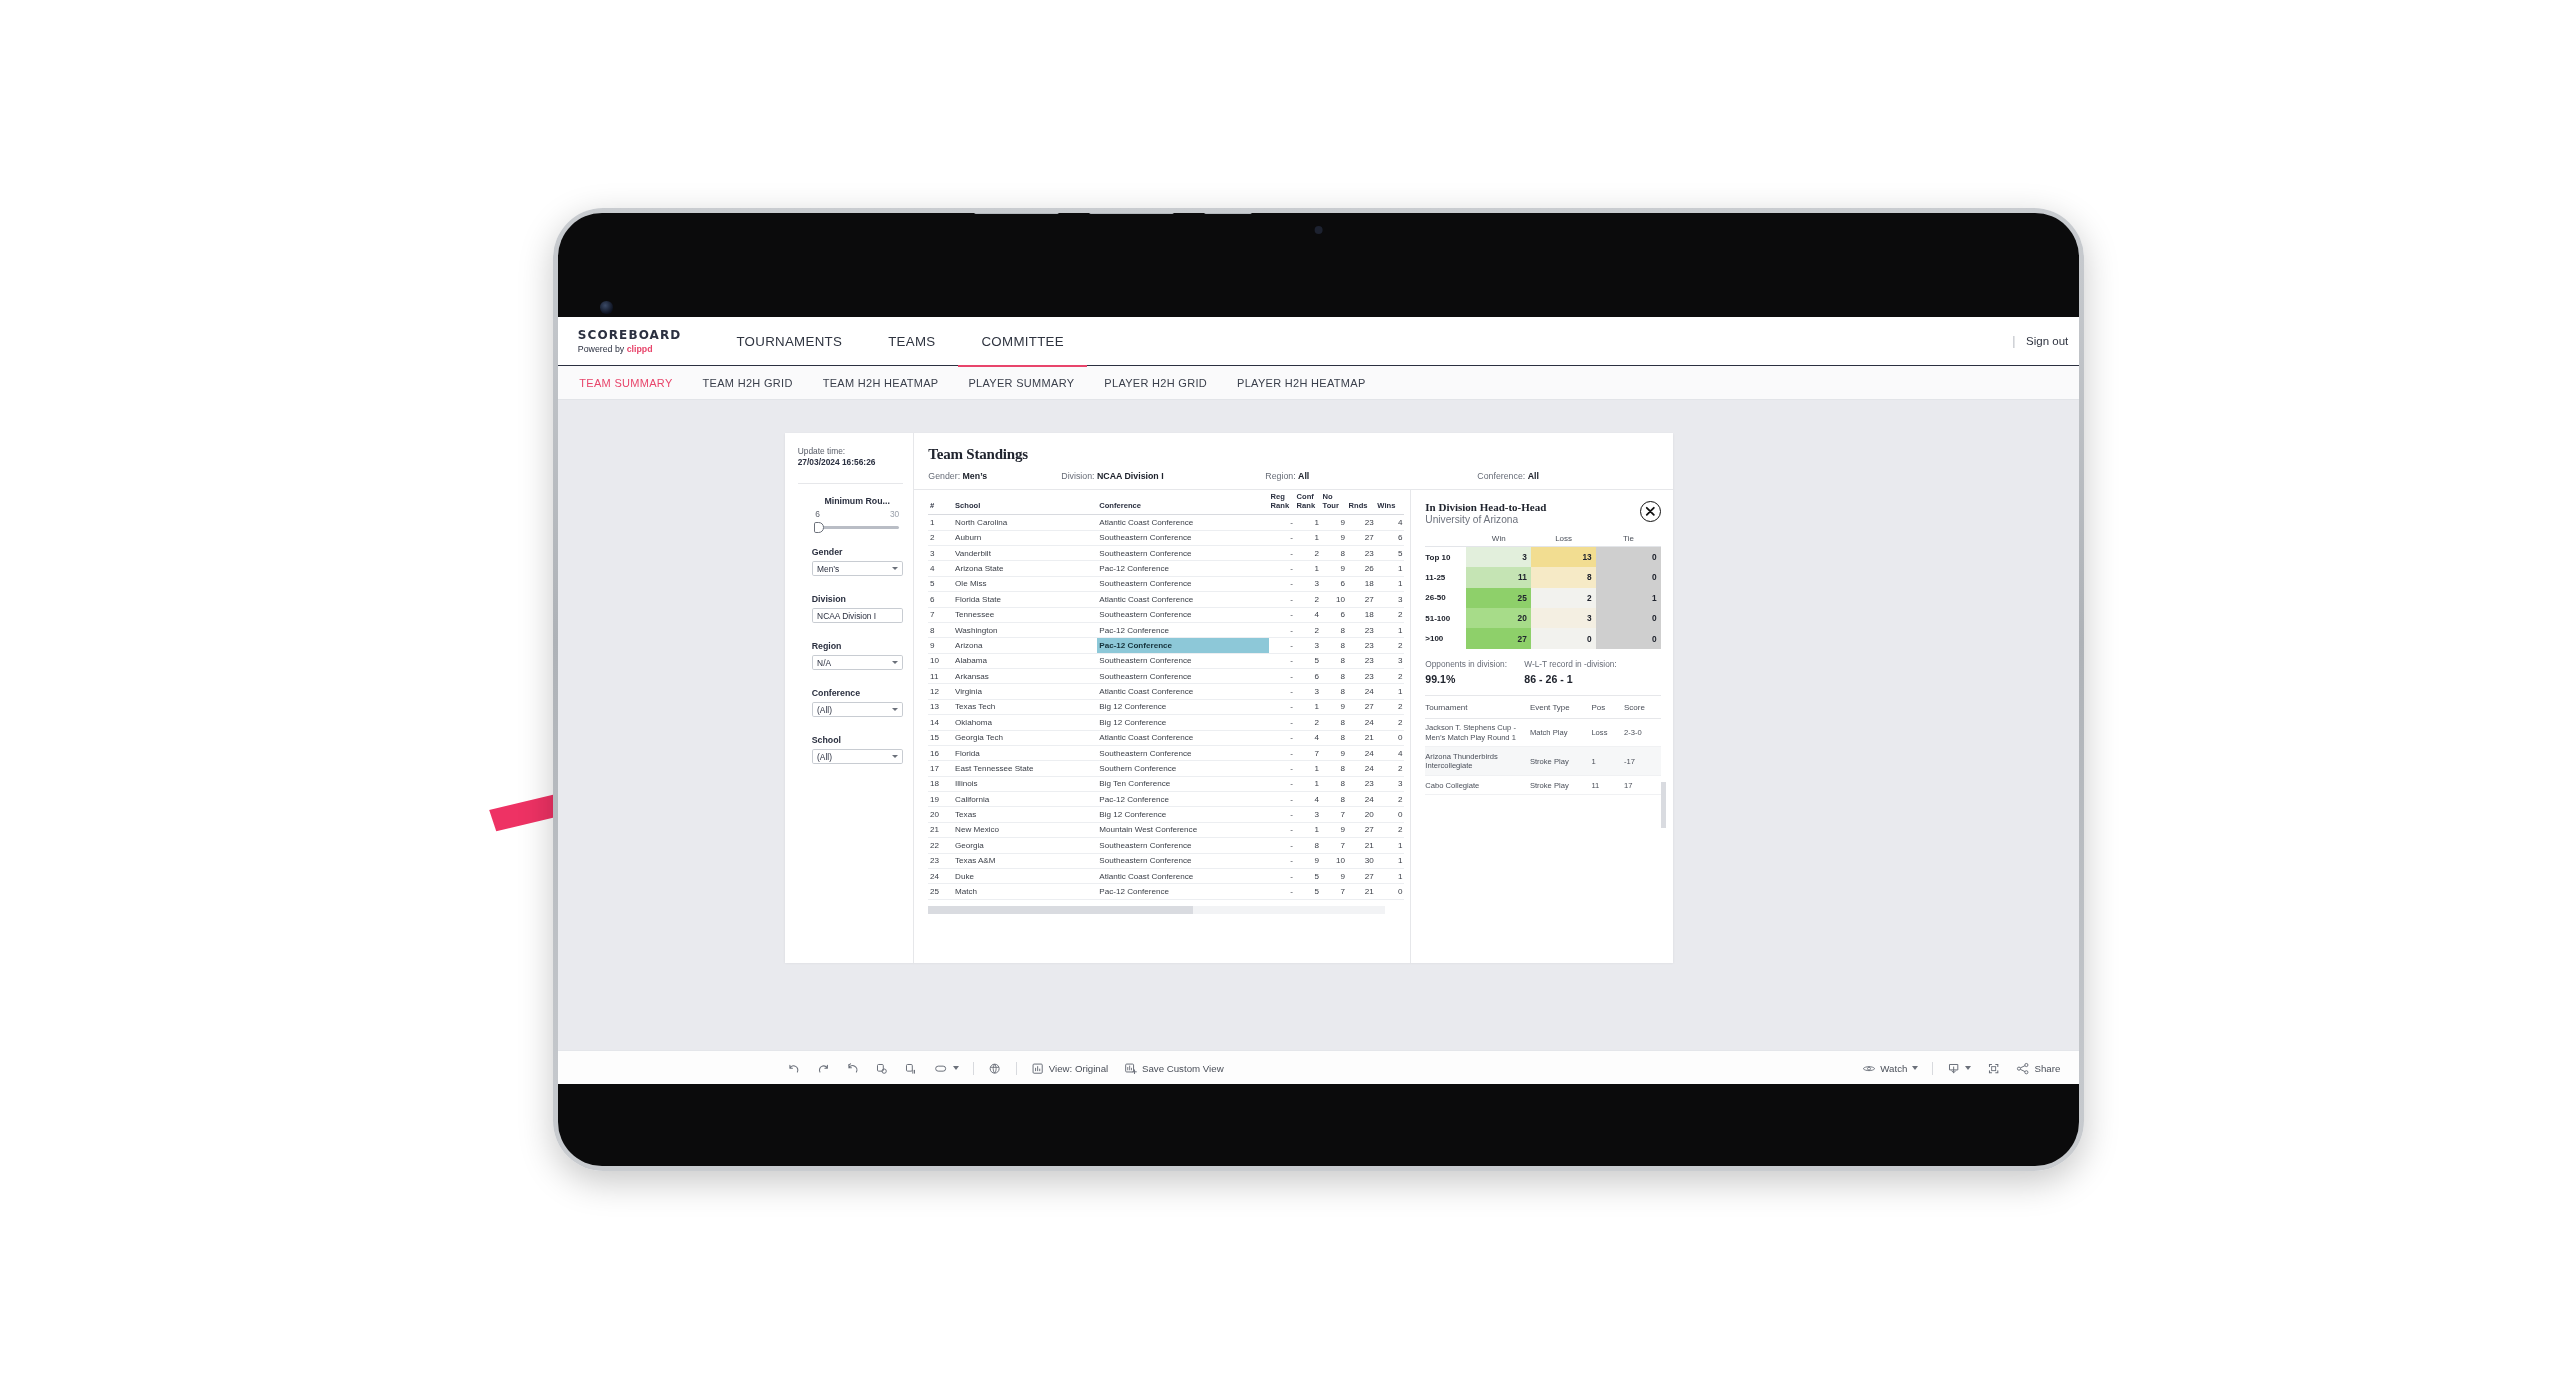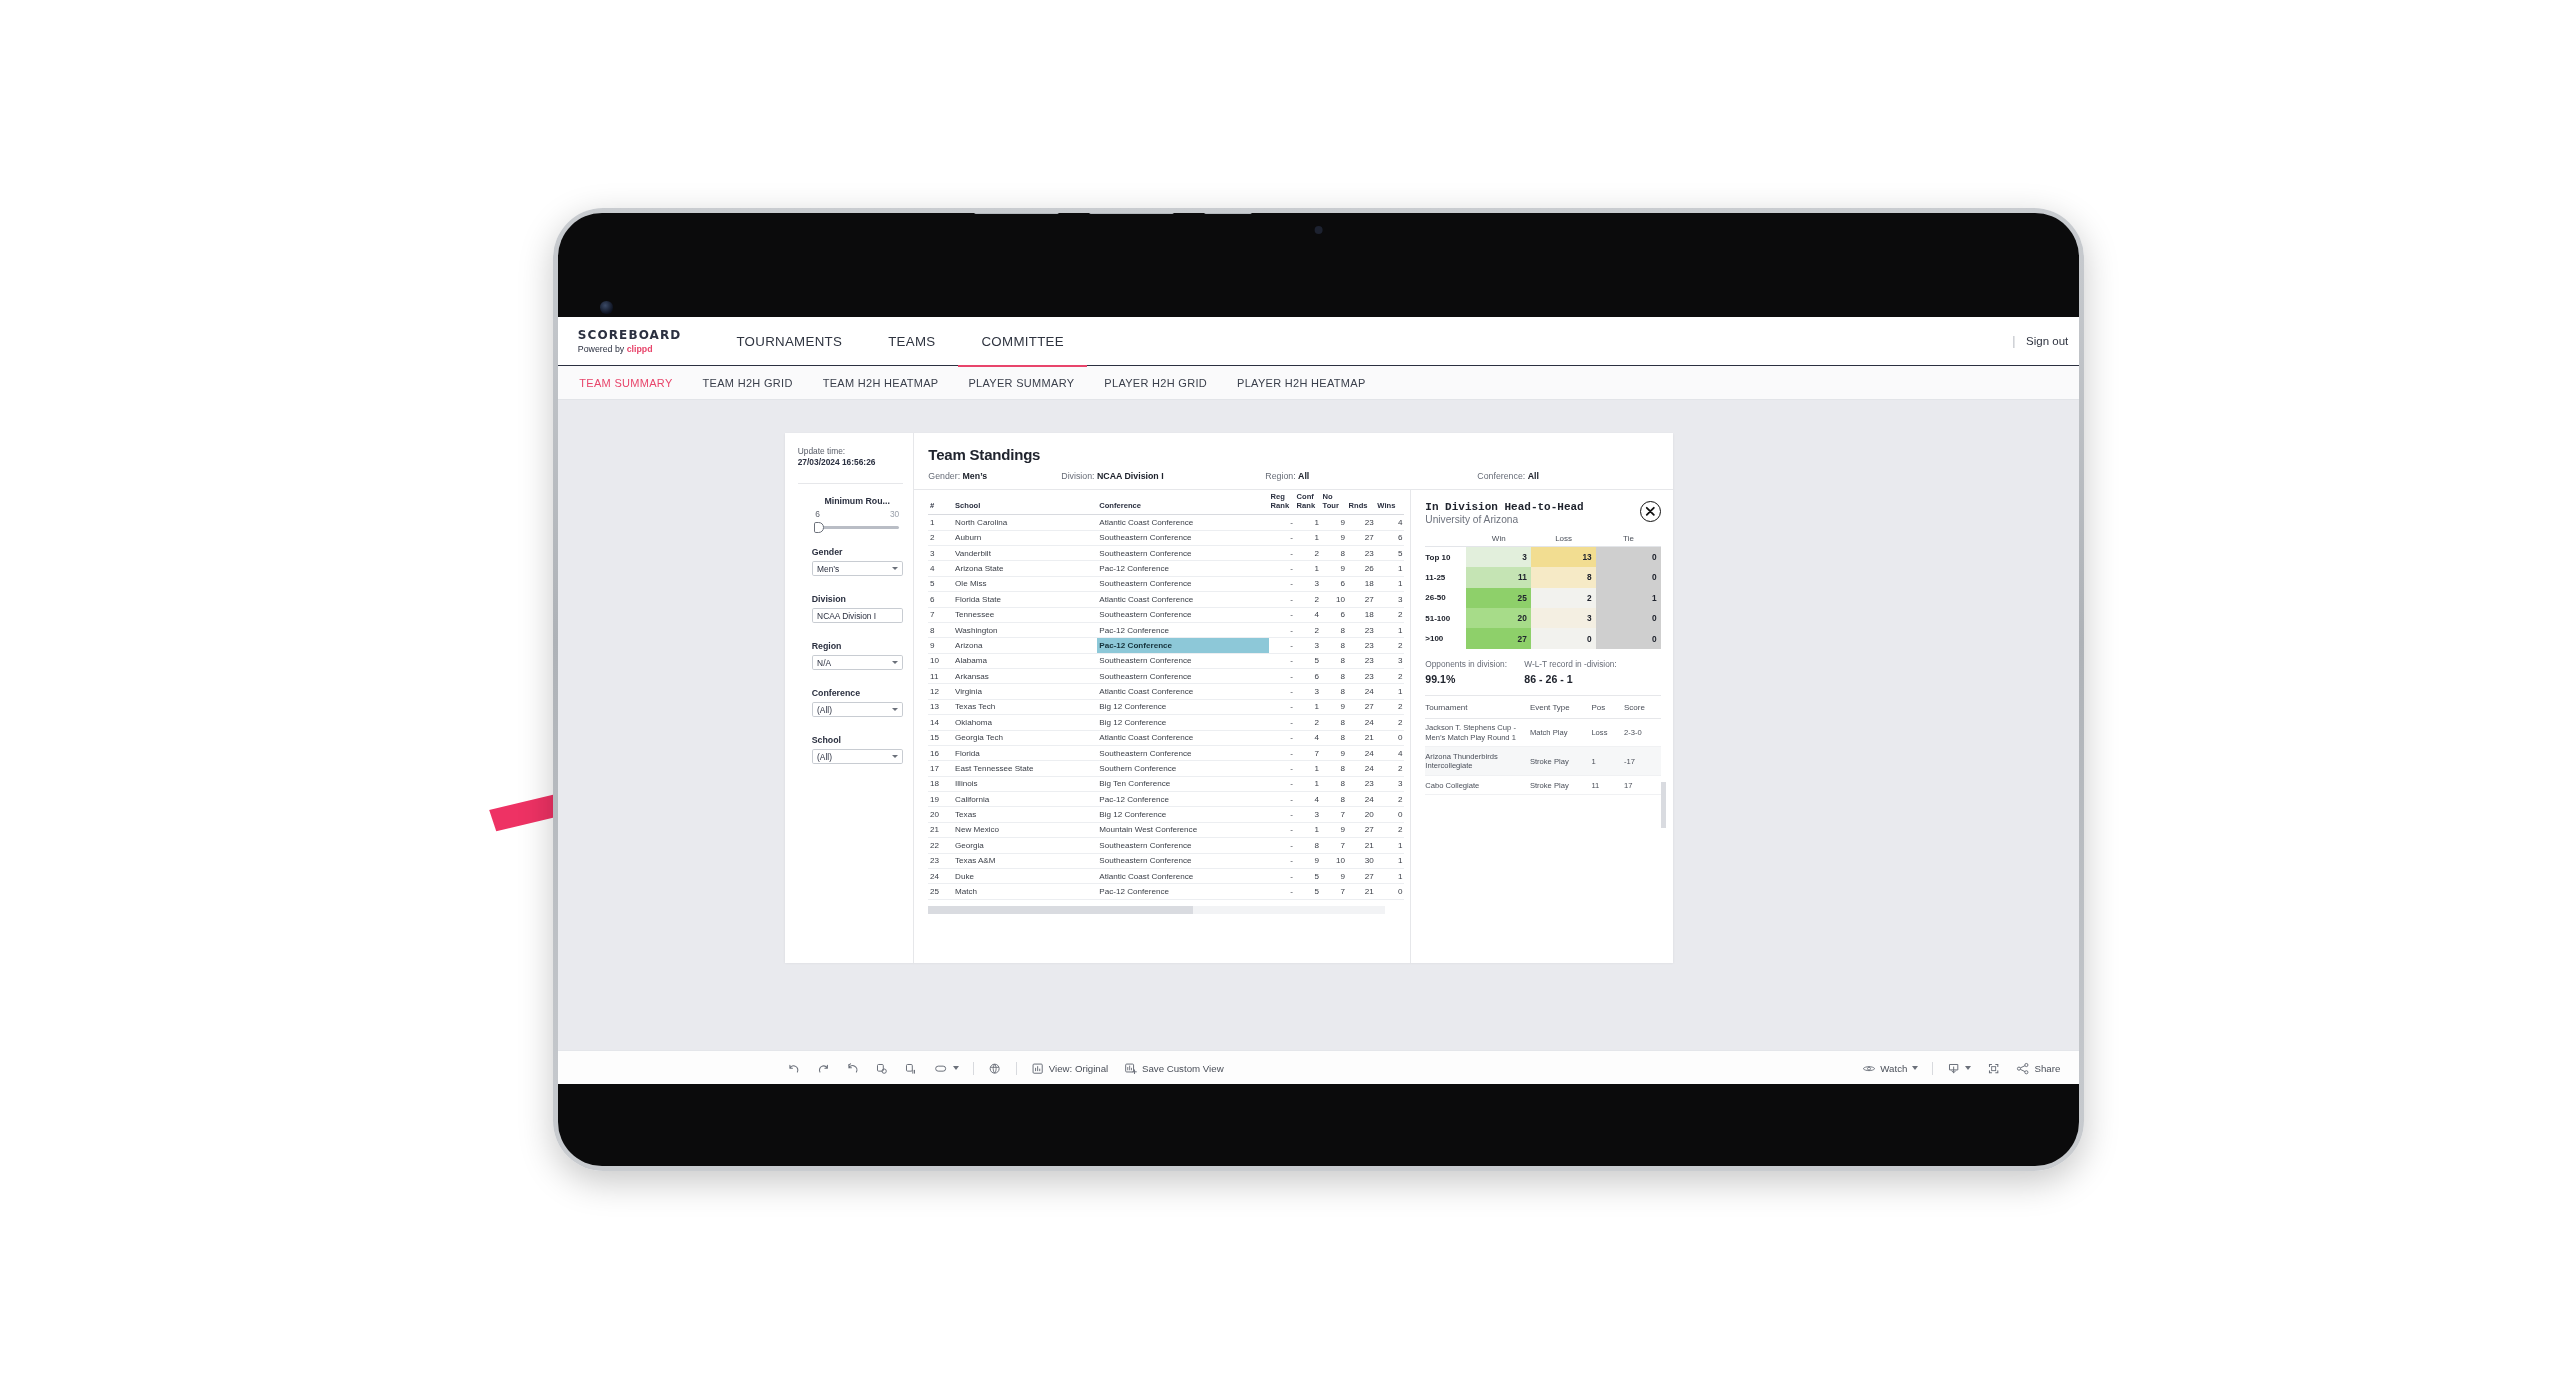--- a/index.html
+++ b/index.html
@@ -135,21 +135,21 @@
   .select {
     height: 15px; border:0.9px solid #c8ccd2; background:#fff; border-radius:1.8px;
     display:flex; align-items:center; justify-content:space-between;
     padding: 0 3.5px 0 4.4px; font-size: 8.4px; color:#2b3040; cursor:pointer;
   }
   .caret { width:0;height:0;border-left:3.1px solid transparent;border-right:3.1px solid transparent;border-top:3.5px solid #6b707a; }
 
   
   .main { flex:1; display:flex; flex-direction:column; min-width:0; }
   .main-head { padding: 12.4px 0 0 14px; }
-  .ts-title { font-family:Liberation Sans, sans-serif; font-weight:700; font-size:15px; color:#20242e; letter-spacing:-0.2px; }
+  .ts-title { font-family:Liberation Serif, serif; font-weight:700; font-size:15px; color:#20242e; letter-spacing:-0.2px; }
   .ts-meta { display:flex; margin-top: 8px; font-size: 8.8px; color:#676c77; padding-bottom: 8.8px; }
   .ts-meta > div { }
   .ts-meta b { color:#20242e; font-weight:700; }
   .m1 { width: 133px; } .m2 { width: 204px; } .m3 { width: 212px; }
   .main-body { display:flex; flex:1; min-height:0; border-top:0.9px solid #e6e7ea; }
 
   
   .tablewrap { width: 496px; flex: 0 0 496px; background:#fff; padding-left:14px; }
   table.standings { width: 476px; border-collapse: collapse; table-layout: fixed; }
   table.standings th {
@@ -166,21 +166,21 @@
   .c-conf { width: 158px; }
   .c-n { width: 24px; text-align:right; }
   .c-rn { width: 26.5px; text-align:right; }
   th.c-n, th.c-rn { text-align:right; }
   tr.sel td.conf-cell { background:#8dc8d8; color:#16323b; font-weight:600; }
   .hscroll { margin: 6.2px 0 0 0; height: 8px; width: 457px; background:#f2f3f5; }
   .hscroll i { display:block; height:8px; width: 265px; background:#d9dbe0; }
 
   
   .h2h { flex:1; border-left:0.9px solid #e6e7ea; padding: 10.6px 12.4px 0 14px; position:relative; min-width:0; background:#fff; }
-  .h2h-title { font-family:Liberation Mono, monospace; font-weight:700; font-size:11px; color:#20242e; }
+  .h2h-title { font-family:Liberation Serif, serif; font-weight:700; font-size:11px; color:#20242e; }
   .h2h-sub { font-size: 10.2px; color:#6d727d; margin-top:0.9px; }
   .closebtn {
     position:absolute; right: 12.4px; top: 10.6px; width: 21px; height:21px;
     border: 1.9px solid #111; border-radius:50%; cursor:pointer;
     display:flex; align-items:center; justify-content:center;
   }
   .closebtn svg { display:block; }
 
   table.matrix { width: 100%; border-collapse: collapse; margin-top: 8.8px; table-layout: fixed; }
   table.matrix th {

